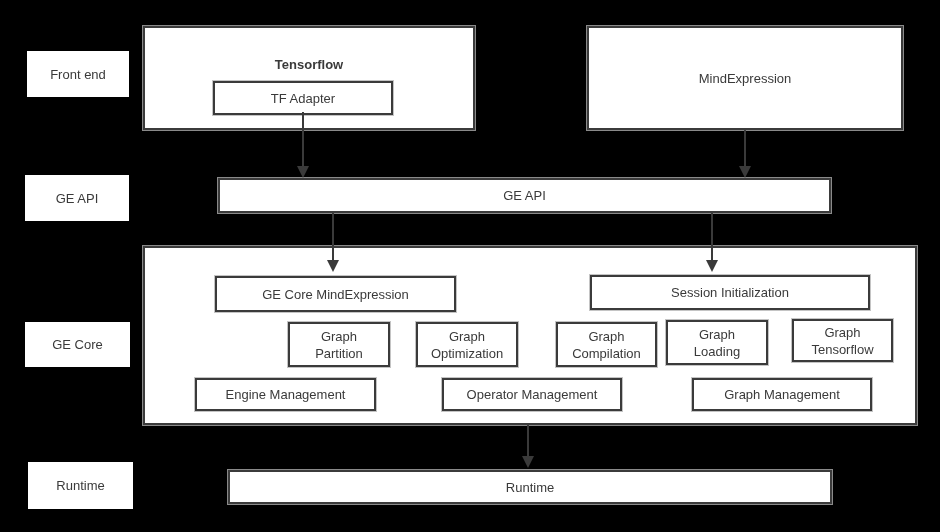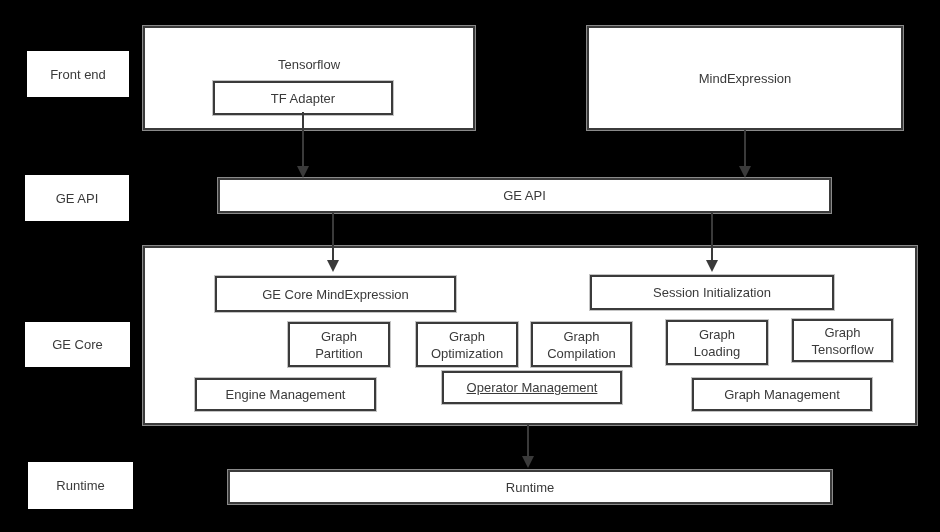--- a/index.html
+++ b/index.html
@@ -28,45 +28,45 @@
   .lbl-gecore{left:25px;top:322px;width:105px;height:45px;}
   .lbl-runtime{left:28px;top:462px;width:105px;height:47px;}
   
   .bigbox{
     position:absolute; box-sizing:border-box;
     background:var(--box_fill);
     border:2px solid var(--border);
     box-shadow:0 0 0 1px var(--outline);
   }
   .box-tensorflow{left:143px;top:26px;width:332px;height:104px;}
-  .tensorflow-title{position:absolute;left:0;right:0;top:29px;text-align:center;line-height:16px;}
+  .tensorflow-title{position:absolute;left:0;right:0;top:29px;text-align:center;line-height:16px;font-weight:bold;}
   .box-tfadapter{left:68px;top:53px;width:180px;height:34px;}
   .box-mindexpression{left:587px;top:26px;width:316px;height:104px;}
   .box-geapi{left:218px;top:178px;width:613px;height:35px;}
   .box-gecore{left:143px;top:246px;width:774px;height:179px;}
   .box-runtime{left:228px;top:470px;width:604px;height:34px;}
   
   .inner{
     position:absolute; box-sizing:border-box;
     background:var(--box_fill);
     border:2px solid var(--border);
     box-shadow:0 0 0 1px #c4c4c4;
     display:flex;align-items:center;justify-content:center;
     text-align:center; line-height:17px; padding:0 12px;
   }
   .b-coreinit{left:70px;top:28px;width:241px;height:36px;}
-  .b-sessinit{left:445px;top:27px;width:244px;height:35px;text-align:center;}
+  .b-sessinit{left:445px;top:27px;width:280px;height:35px;text-align:center;}
   .b-prep{left:25px;top:74px;width:99px;height:45px;}
   .b-part{left:143px;top:74px;width:102px;height:45px;}
   .b-opt{left:271px;top:74px;width:102px;height:45px;}
-  .b-comp{left:386px;top:74px;width:101px;height:45px;}
+  .b-comp{left:411px;top:74px;width:101px;height:45px;}
   .b-load{left:521px;top:72px;width:102px;height:45px;}
   .b-exec{left:647px;top:71px;width:101px;height:43px;}
   .b-engine{left:50px;top:130px;width:181px;height:33px;}
-  .b-operator{left:297px;top:123px;width:180px;height:33px;text-decoration:underline;}
+  .b-operator{left:297px;top:130px;width:180px;height:33px;}
   .b-graphm{left:547px;top:130px;width:180px;height:33px;}
   
   .arrow{position:absolute;width:12px;}
   .arrow .line{position:absolute;left:5px;top:0;bottom:11px;width:2px;background:var(--arrow);}
   .arrow .head{
     position:absolute;left:0;bottom:0;width:0;height:0;
     border-left:6px solid transparent;border-right:6px solid transparent;
     border-top:12px solid var(--arrow);
   }
   .a-tf{left:297px;top:112px;height:66px;}

